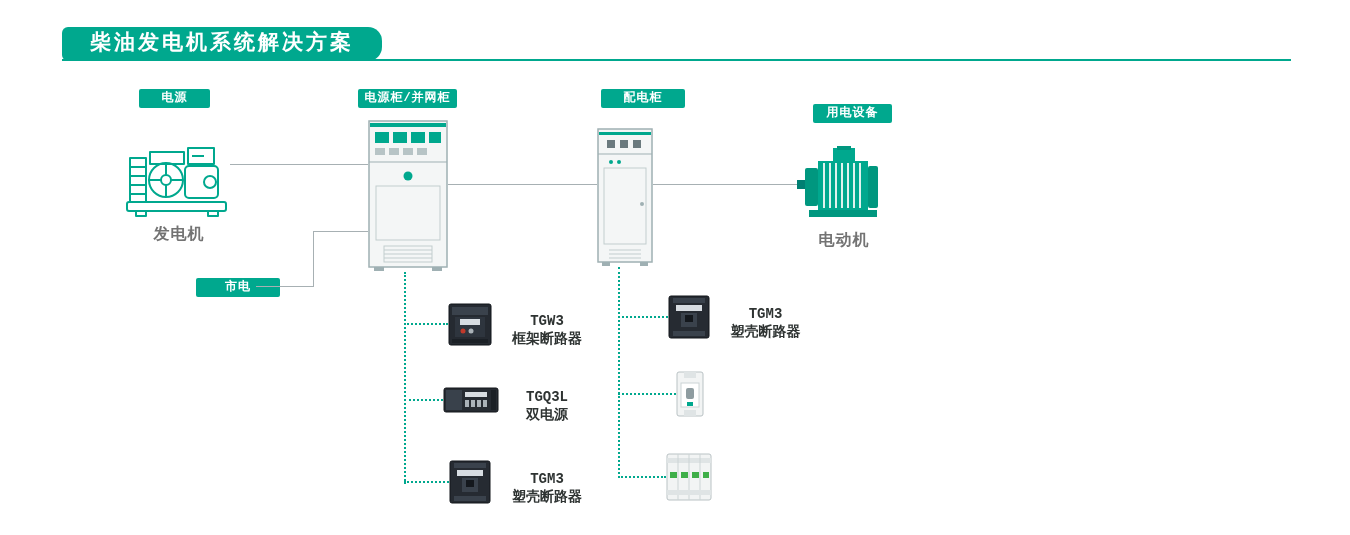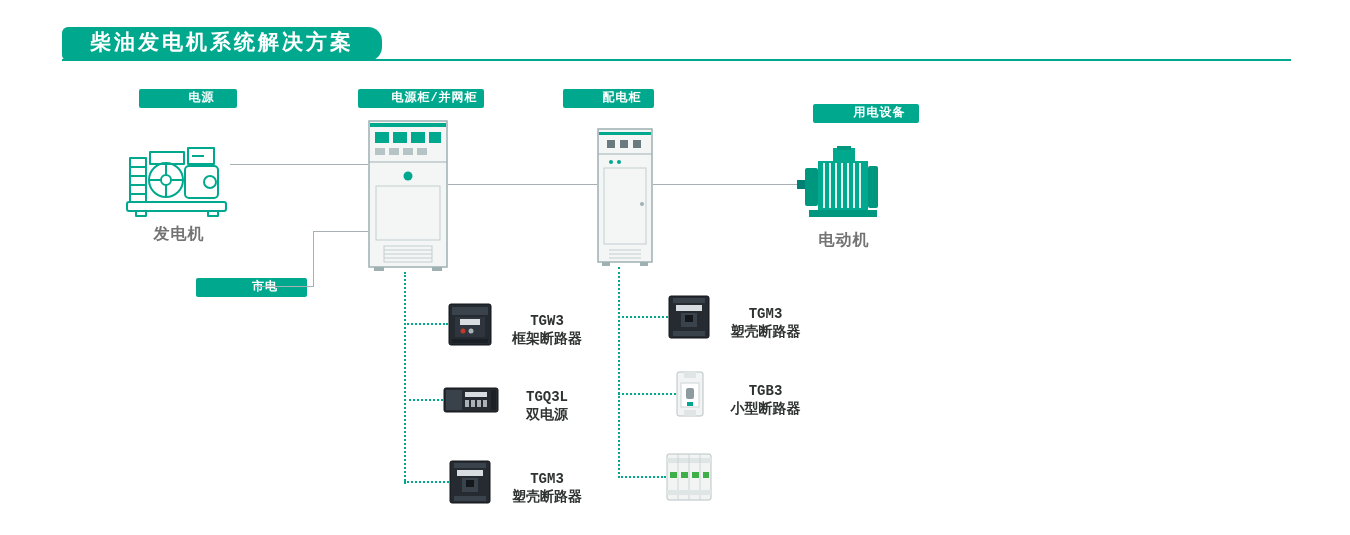--- a/index.html
+++ b/index.html
@@ -11,21 +11,21 @@
   
   .title-badge{
     left:62px;top:27px;height:34px;line-height:34px;padding:0 28px;
     background:#00a88e;color:#fff;font-size:21px;font-weight:bold;letter-spacing:3px;
     border-radius:6px 14px 14px 6px;z-index:3;
   }
   .title-rule{left:62px;top:59px;width:1229px;height:2px;background:#00a88e;}
   
   .badge{
     height:19px;line-height:19px;background:#00a88e;color:#fff;
-    font-size:12px;font-weight:bold;text-align:center;border-radius:2px;letter-spacing:1px;padding-left:27px;
+    font-size:12px;font-weight:bold;text-align:center;border-radius:2px;letter-spacing:1px;
   }
   
   .hline{height:1px;background:#a7b0b3;}
   .vline{width:1px;background:#a7b0b3;}
   
   .dot-v{width:0;border-left:2px dotted #00a88e;}
   .dot-h{height:0;border-top:2px dotted #00a88e;}
   
   .node-label{font-size:16px;font-weight:bold;color:#737373;text-align:center;letter-spacing:1px;}
   .comp-label{font-size:14px;font-weight:bold;color:#2e3332;text-align:center;line-height:1.3;}
@@ -36,21 +36,21 @@
 </head>
 <body>
 
 <div class="stage">
 
   <div class="abs title-badge">柴油发电机系统解决方案</div>
   <div class="abs title-rule"></div>
 
   <div class="abs badge" style="left:139px;top:89px;width:71px;">电源</div>
   <div class="abs badge" style="left:358px;top:89px;width:99px;">电源柜/并网柜</div>
-  <div class="abs badge" style="left:563px;top:89px;width:64px;">配电柜</div>
+  <div class="abs badge" style="left:601px;top:89px;width:84px;">配电柜</div>
   <div class="abs badge" style="left:813px;top:104px;width:79px;">用电设备</div>
   <div class="abs badge" style="left:196px;top:278px;width:84px;">市电</div>
 
   <div class="abs hline" style="left:230px;top:164px;width:138px;"></div>
   <div class="abs hline" style="left:448px;top:184px;width:149px;"></div>
   <div class="abs hline" style="left:653px;top:184px;width:144px;"></div>
   <div class="abs hline" style="left:256px;top:286px;width:58px;"></div>
   <div class="abs vline" style="left:313px;top:231px;height:56px;"></div>
   <div class="abs hline" style="left:313px;top:231px;width:55px;"></div>
 
@@ -196,18 +196,14 @@
       <rect x="15" y="20" width="7" height="6" fill="#3faf49"></rect>
     <rect x="26" y="20" width="7" height="6" fill="#3faf49"></rect>
       <rect x="37" y="20" width="6" height="6" fill="#3faf49"></rect>
     <rect x="1" y="38" width="44" height="5" fill="#dfe4e5"></rect>
   </svg>
 
   <div class="abs comp-label" style="left:718px;top:305px;width:95px;">
     <span class="model">TGM3</span>
     <span class="name">塑壳断路器</span>
   </div>
-  <div class="abs comp-label" style="left:718px;top:382px;width:95px;">
-    <span class="model">TGB3</span>
-    <span class="name">小型断路器</span>
-  </div>
 
 </div>
 
 </body></html>

